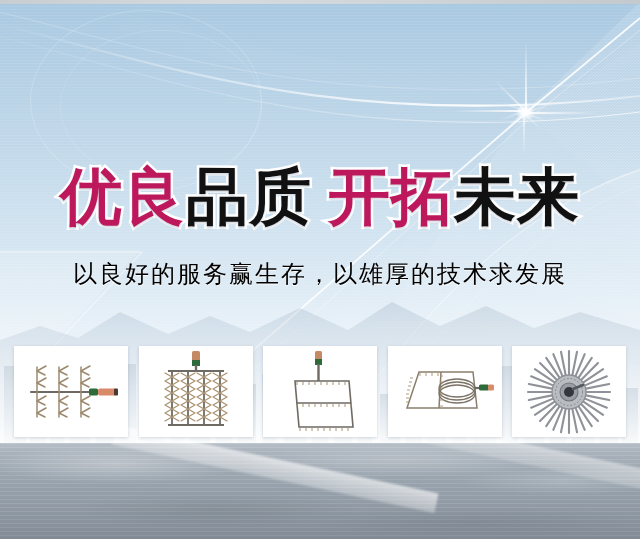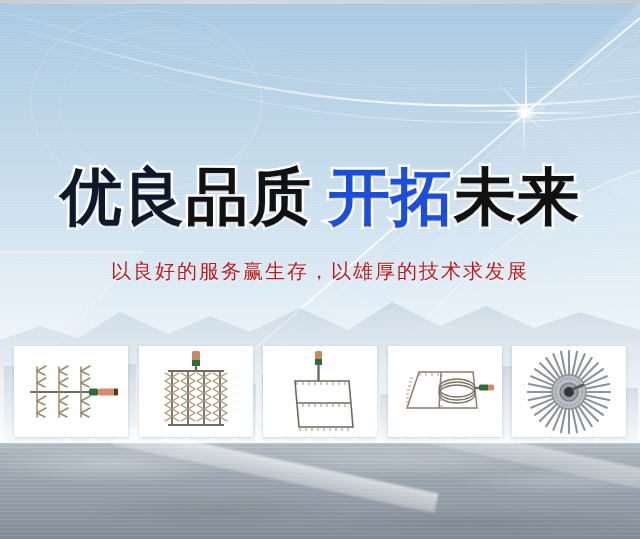--- a/index.html
+++ b/index.html
@@ -114,30 +114,30 @@
     text-align:center;z-index:8;
     font-family:"DejaVu Sans","Liberation Sans",sans-serif;
     font-weight:bold;font-size:62px;line-height:1;
     letter-spacing:1px;white-space:nowrap;
   }
   .headline span{
     -webkit-text-stroke:5px #ffffff;
     paint-order:stroke fill;
     text-shadow:0 2px 2px rgba(120,140,160,.30);
   }
-  .h-blue{color:#0f172a;}
+  .h-blue{color:#be185d;}
   .h-black{color:#111111;text-align:right;}
-  .h-orange{color:#1d4ed8;}
+  .h-orange{color:#be185d;}
   .h-gap{display:inline-block;width:16px;}
 
   
   .subtitle{
     position:absolute;left:0;top:258px;width:640px;text-align:center;z-index:8;
     font-family:"DejaVu Sans","Liberation Sans",sans-serif;
-    font-size:20px;color:#b91c1c;letter-spacing:2px;
+    font-size:24px;color:#000000;letter-spacing:2px;
     text-shadow:0 1px 1px rgba(255,255,255,.9);
   }
 
   
   .cards{
     position:absolute;left:14px;top:346px;width:612px;height:91px;
     display:flex;justify-content:space-between;z-index:6;
   }
   .card{
     width:114px;height:91px;background:#ffffff;

